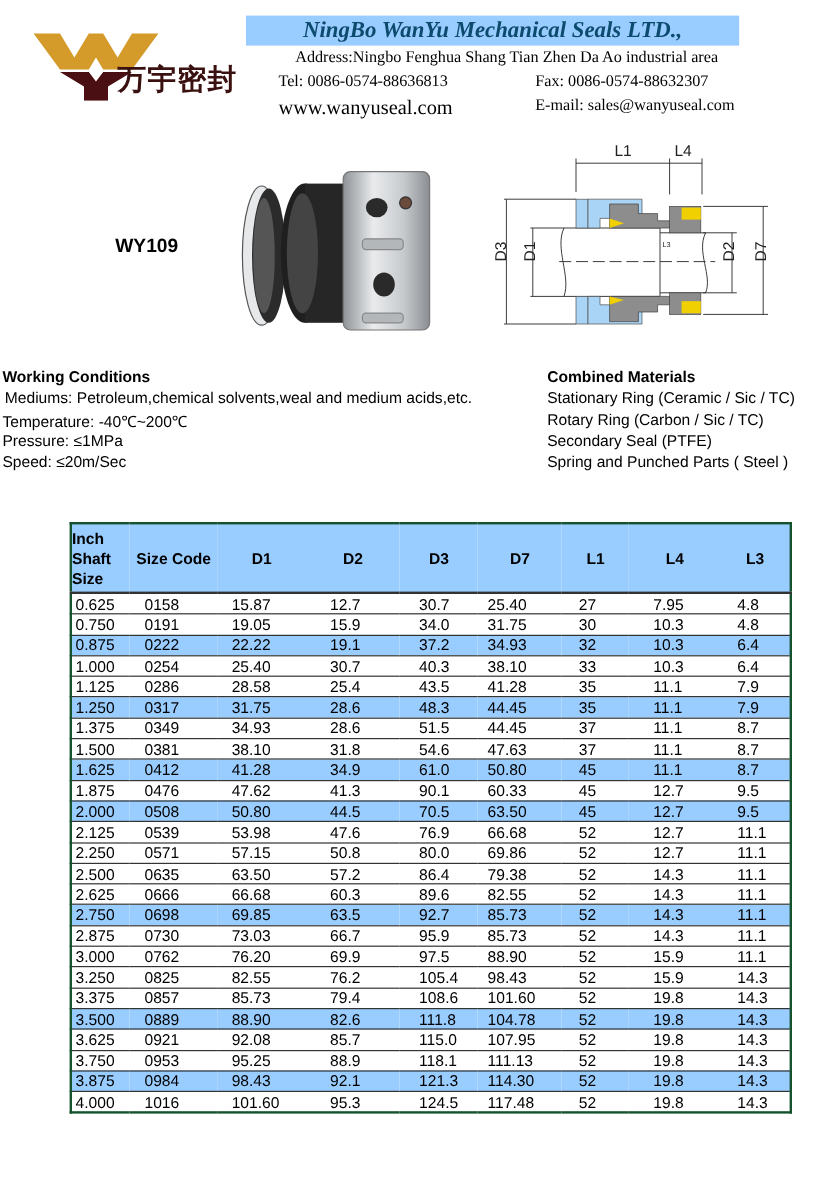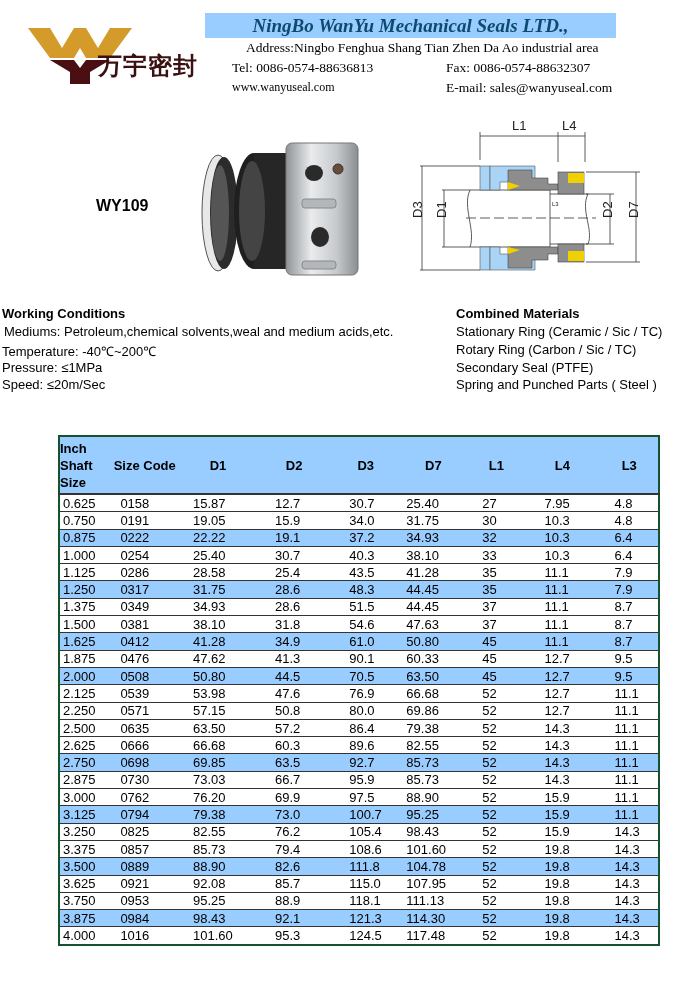--- a/index.html
+++ b/index.html
@@ -7,21 +7,21 @@
   .abs { position:absolute; }
   
   #logo { left:28px; top:24px; width:180px; height:60px; }
   #logo-cn { left:98px; top:50px; font-family:"DejaVu Sans", sans-serif; font-weight:bold; font-size:24px; color:#3a1010; letter-spacing:1px; }
   #banner { left:205px; top:13px; width:411px; height:25px; background:#99ccff; text-align:center; }
   #company-name { font-family:"Liberation Serif", serif; font-style:italic; font-weight:bold; font-size:19px; line-height:25px; color:#0c4a6e; }
   .serif-line { font-family:"Liberation Serif", serif; font-size:13.5px; color:#000; white-space:nowrap; }
   #address { left:246px; top:40px; }
   #tel { left:232px; top:60px; }
   #fax { left:446px; top:60px; }
-  #web { left:232px; top:80px; font-size:12px; }
+  #web { left:232px; top:80px; font-size:17px; }
   #email { left:446px; top:80px; }
   
   #model { left:96px; top:197px; font-weight:bold; font-size:16px; }
   #photo { left:196px; top:133px; width:170px; height:150px; }
   #drawing { left:400px; top:112px; width:290px; height:175px; }
   
   .sec-title { font-weight:bold; font-size:13px; }
   .line { font-size:13px; white-space:nowrap;text-align:right; }
   #wc-title { left:2px; top:306px; }
   #wc-0 { left:4px; top:324px; }
@@ -384,31 +384,20 @@
         <td class="c0">3.000</td>
         <td class="c1">0762</td>
         <td class="c2">76.20</td>
         <td class="c3">69.9</td>
         <td class="c4">97.5</td>
         <td class="c5">88.90</td>
         <td class="c6">52</td>
         <td class="c7">15.9</td>
         <td class="c8">11.1</td>
       </tr>
-      <tr class="hl">
-        <td class="c0">3.125</td>
-        <td class="c1">0794</td>
-        <td class="c2">79.38</td>
-        <td class="c3">73.0</td>
-        <td class="c4">100.7</td>
-        <td class="c5">95.25</td>
-        <td class="c6">52</td>
-        <td class="c7">15.9</td>
-        <td class="c8">11.1</td>
-      </tr>
       <tr>
         <td class="c0">3.250</td>
         <td class="c1">0825</td>
         <td class="c2">82.55</td>
         <td class="c3">76.2</td>
         <td class="c4">105.4</td>
         <td class="c5">98.43</td>
         <td class="c6">52</td>
         <td class="c7">15.9</td>
         <td class="c8">14.3</td>

